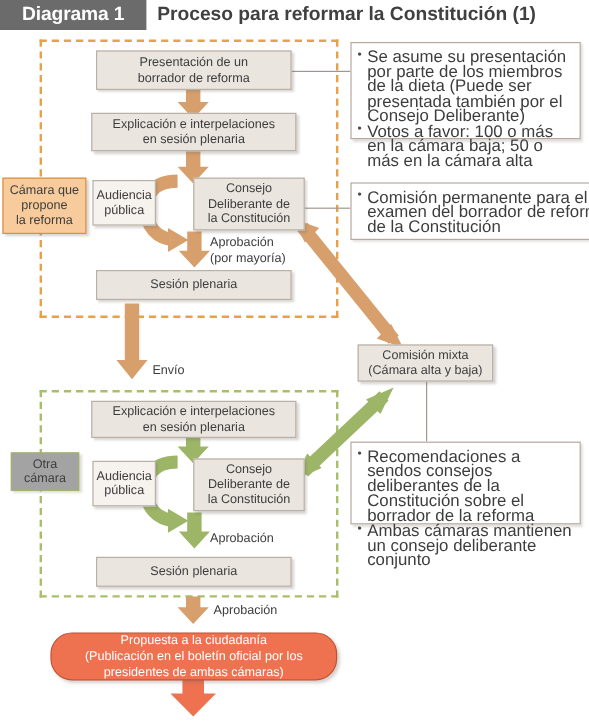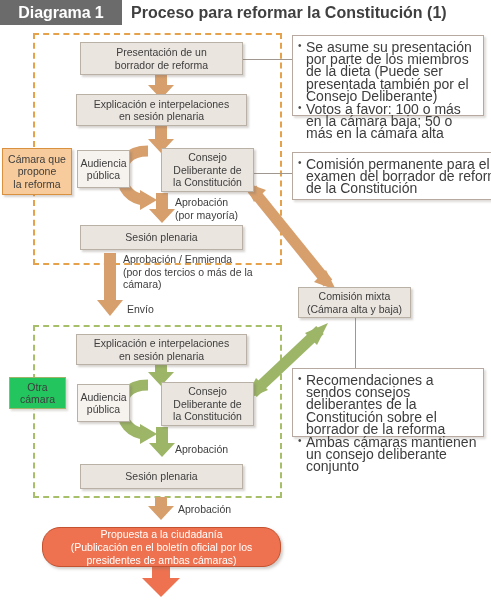--- a/index.html
+++ b/index.html
@@ -46,21 +46,21 @@
     padding:2px 3px;
   }
   .box.side{
     background:#f6f2ee;
   }
   .box-orange{
     background:#f7cb9b;border:1px solid #d9913f;
     box-shadow:2px 2px 2px rgba(120,110,100,.30);
   }
   .box-green{
-    background:#22c55e;border:1px solid #9fb468;
+    background:#a3a3a3;border:1px solid #9fb468;
     box-shadow:2px 2px 2px rgba(120,110,100,.25);
   }
   .box-red{
     background:#ef7250;border:1px solid #c4512f;
     color:#ffffff;
     box-shadow:2px 2px 3px rgba(120,110,100,.35);
     font-size:10.5px;line-height:13px;
   }
 
   
@@ -194,23 +194,20 @@
 la Constitución</span>
   </div>
 
   <div class="lbl" style="left:175px;top:196px;">Aprobación
 (por mayoría)</div>
 
   <div class="box" style="left:80px;top:225px;width:163px;height:25px;">
     <span>Sesión plenaria</span>
   </div>
 
-  <div class="lbl" style="left:123px;top:253px;">Aprobación / Enmienda
-(por dos tercios o más de la
-cámara)</div>
 
   <div class="lbl" style="left:127px;top:303px;">Envío</div>
 
   <div class="box-green box" style="left:9px;top:377px;width:57px;height:32px;font-size:10.5px;line-height:12.5px;white-space:pre-line;">
     <span>Otra
 cámara</span>
   </div>
 
   <div class="box" style="left:76px;top:334px;width:171px;height:31px;white-space:pre-line;">
     <span>Explicación e interpelaciones

